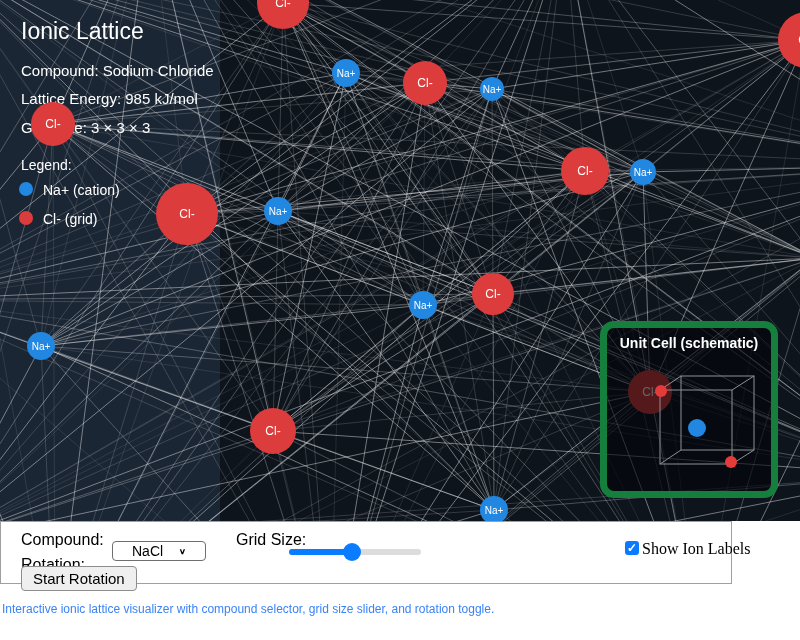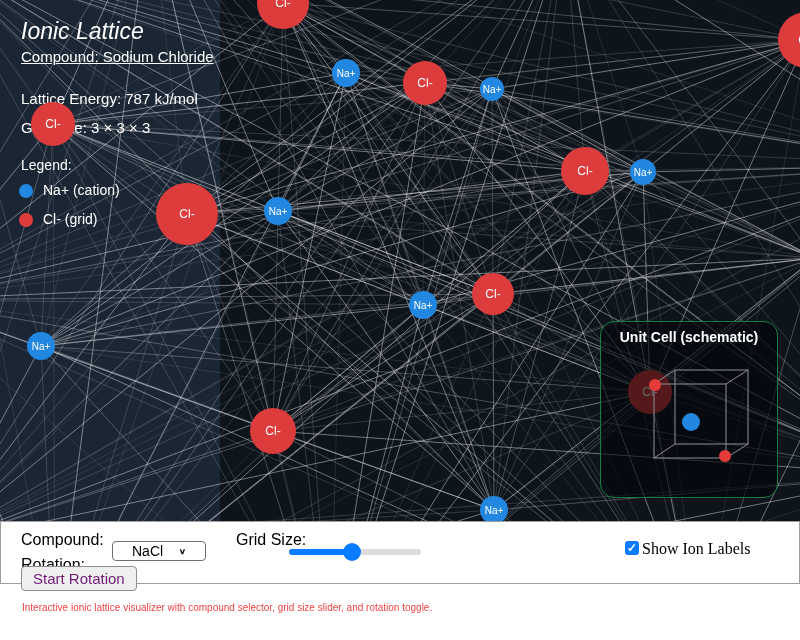--- a/index.html
+++ b/index.html
@@ -6,61 +6,61 @@
   .stage{position:relative;width:800px;height:640px;background:#fff;
          font-family:"Liberation Sans",sans-serif;overflow:hidden;}
 
   
   .canvas{position:absolute;left:0;top:0;width:800px;height:521px;background:#0e141c;overflow:hidden;}
   .info-bg{position:absolute;left:0;top:0;width:220px;height:521px;background:#1b2634;}
   .net{position:absolute;left:0;top:0;}
   #net-lines{z-index:1;}
   .info{position:absolute;left:0;top:0;z-index:2;color:#fff;}
   .info div{position:absolute;left:21px;white-space:nowrap;}
-  .info-title{top:18px;font-size:23px;font-style:italic;}
-  .info-compound{top:48px;font-size:15px;text-decoration:underline;}
+  .info-title{top:18px;font-size:23px;}
+  .info-compound{top:62px;font-size:15px;}
   .info-energy{top:90px;font-size:15px;}
   .info-grid{top:119px;font-size:15px;}
   .legend-title{top:157px;font-size:14px;}
-  .legend-row{display:flex;align-items:flex-end;gap:10px;}
+  .legend-row{display:flex;align-items:flex-start;gap:10px;}
   .legend-row.r1{top:182px;left:19px!important;}
   .legend-row.r2{top:211px;left:19px!important;}
   .legend-dot{width:14px;height:14px;border-radius:50%;flex:0 0 auto;}
   .legend-label{font-size:14px;}
   #net-ions{z-index:3;}
   
   .unitcell{position:absolute;left:600px;top:321px;width:178px;height:177px;z-index:4;
-            background:rgba(2,5,10,0.62);border:1px solid #15803d;border-radius:14px;box-sizing:border-box;}
+            background:rgba(2,5,10,0.62);border:7px solid #15803d;border-radius:14px;box-sizing:border-box;}
   .uc-title{position:absolute;left:0;top:7px;width:100%;text-align:center;
             color:#fff;font-size:14px;font-weight:bold;}
   .uc-svg{position:absolute;left:0;top:0;}
 
   
-  .bar{position:absolute;left:0;top:521px;width:800px;height:63px;background:#fff;
+  .bar{position:absolute;left:0;top:521px;width:732px;height:63px;background:#fff;
        border:1px solid #9f9f9f;box-sizing:border-box;z-index:6;color:#000;}
   .bar .abs{position:absolute;white-space:nowrap;}
   .lbl-compound{left:20px;top:9px;font-size:16px;}
   .select-box{left:111px;top:19px;width:54px;height:18px;border:1px solid #6f6f6f;border-radius:4px;
               background:#fff;display:flex;align-items:center;justify-content:space-between;
               padding:0 19px;font-size:14px;box-sizing:content-box;cursor:default;}
   .select-chevron{font-size:10px;font-weight:bold;transform:scaleY(.8);}
   .lbl-rotation{left:20px;top:34px;font-size:16px;z-index:1;text-align:center;}
   .btn-rotation{left:20px;top:44px;height:23px;padding:0 11px;font-size:15px;z-index:2;
                 background:#efefef;border:1px solid #8d8d8d;border-radius:4px;
-                display:flex;align-items:center;color:#701a75;}
+                display:flex;align-items:center;color:#000000;}
   .lbl-gridsize{left:235px;top:9px;font-size:16px;}
   .slider-track{left:288px;top:27px;width:132px;height:6px;background:#dcdcdc;border-radius:3px;}
   .slider-fill{left:288px;top:27px;height:6px;background:#0a7cff;border-radius:3px;}
   .slider-thumb{top:21px;width:18px;height:18px;border-radius:50%;background:#0a7cff;}
   .checkbox{left:624px;top:19px;width:14px;height:14px;border-radius:3px;background:#0a7aff;
             color:#fff;font-size:12px;line-height:14px;text-align:center;font-weight:bold;}
   .lbl-showlabels{left:641px;top:18px;font-size:16px;font-family:Liberation Serif, serif;}
 
   
-  .caption{position:absolute;left:2px;top:602px;font-size:10px;color:#ef4444;z-index:6;margin-left:20px;}
+  .caption{position:absolute;left:2px;top:602px;font-size:12px;color:#3b82f6;z-index:6;}
 </style>
 </head>
 <body>
 
 <div class="stage">
 
   <div class="canvas">
     <div class="info-bg"></div>
 
     <svg id="net-lines" class="net" width="800" height="521">
@@ -413,21 +413,21 @@
         <line x1="330" y1="665" x2="-90" y2="300" stroke="#ffffff" stroke-width="1" stroke-opacity="0.1"></line>
         <line x1="330" y1="665" x2="-65" y2="545" stroke="#ffffff" stroke-width="1" stroke-opacity="0.42"></line>
         <line x1="55" y1="645" x2="-90" y2="300" stroke="#ffffff" stroke-width="1" stroke-opacity="0.42"></line>
         <line x1="55" y1="645" x2="-65" y2="545" stroke="#ffffff" stroke-width="1" stroke-opacity="0.26"></line>
         <line x1="-90" y1="300" x2="-65" y2="545" stroke="#ffffff" stroke-width="1" stroke-opacity="0.16"></line>
       </svg>
 
     <div class="info">
       <div class="info-title">Ionic Lattice</div>
       <div class="info-compound">Compound: Sodium Chloride</div>
-      <div class="info-energy">Lattice Energy: 787 kJ/mol</div>
+      <div class="info-energy">Lattice Energy: 985 kJ/mol</div>
       <div class="info-grid">Grid Size: 3 × 3 × 3</div>
       <div class="legend-title">Legend:</div>
       <div class="legend-row r1">
         <span class="legend-dot" style="background: rgb(33, 135, 224);"></span>
         <span class="legend-label">Na+ (cation)</span>
       </div>
       <div class="legend-row r2">
         <span class="legend-dot" style="background: rgb(221, 60, 60);"></span>
         <span class="legend-label">Cl- (grid)</span>
       </div>

